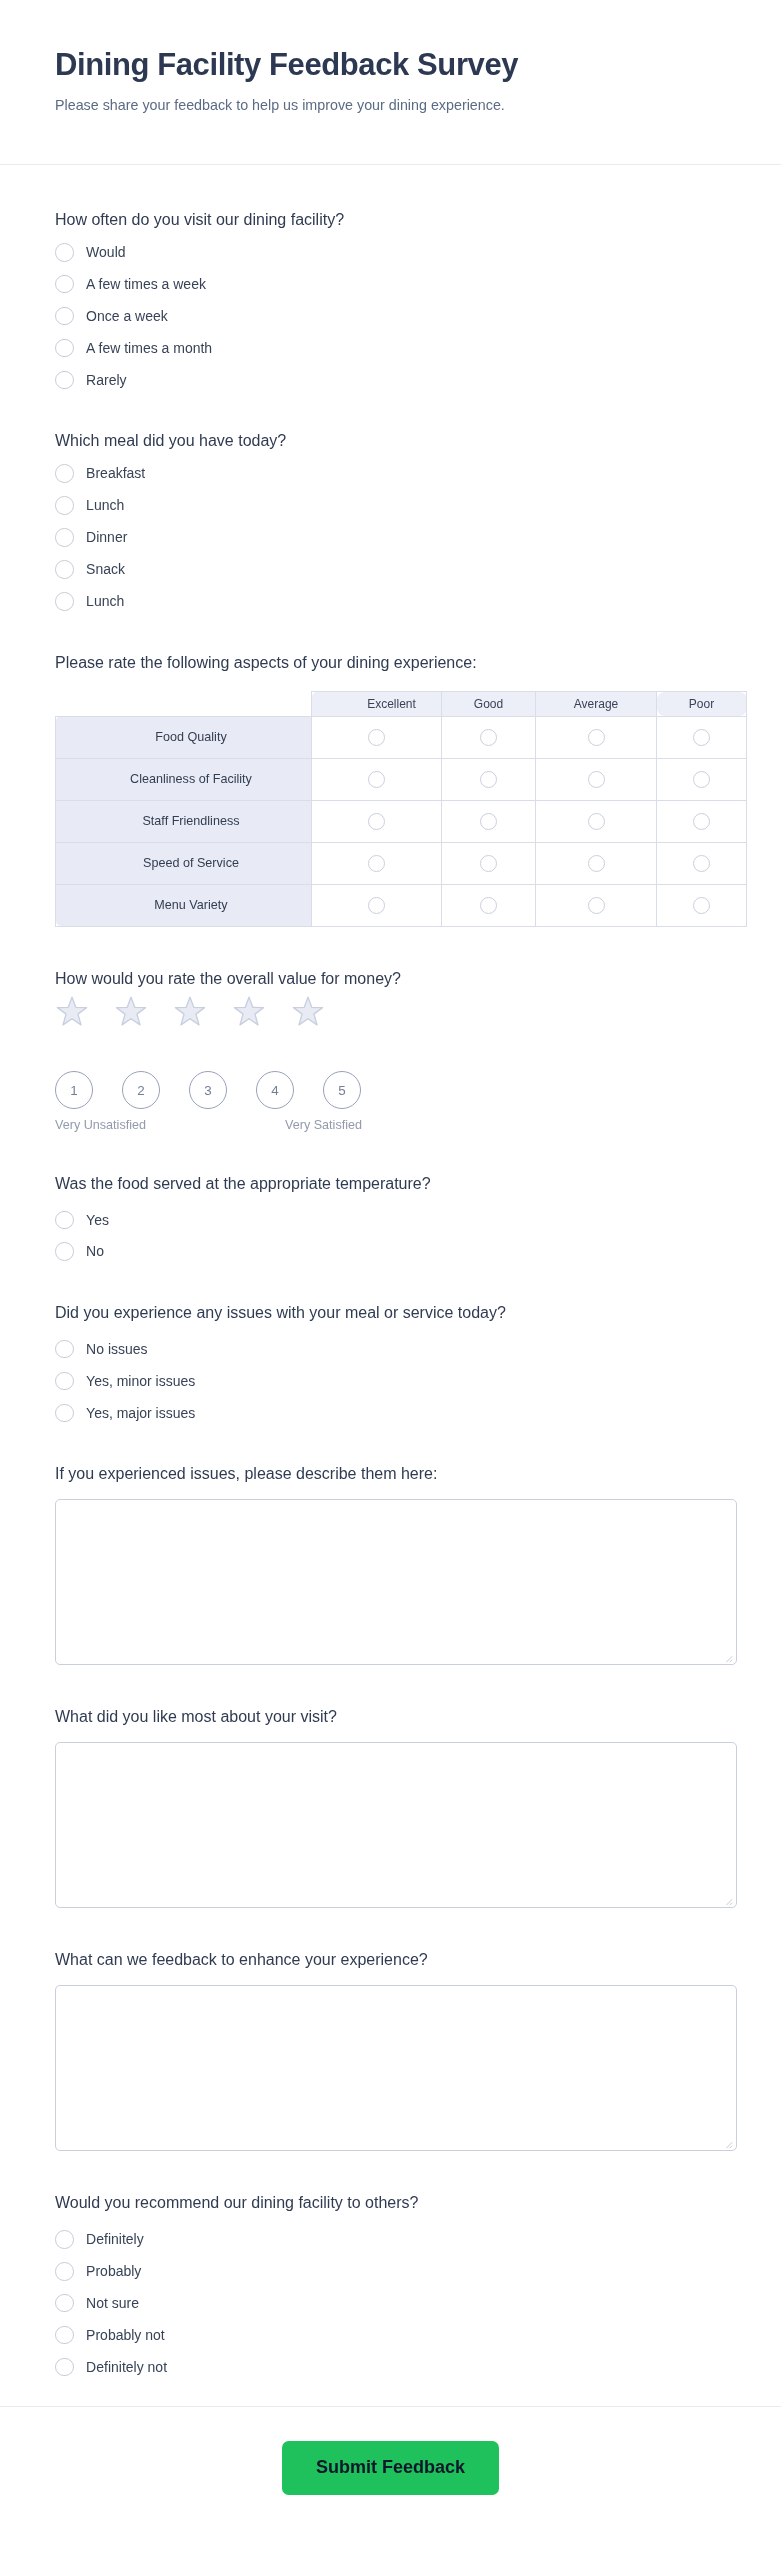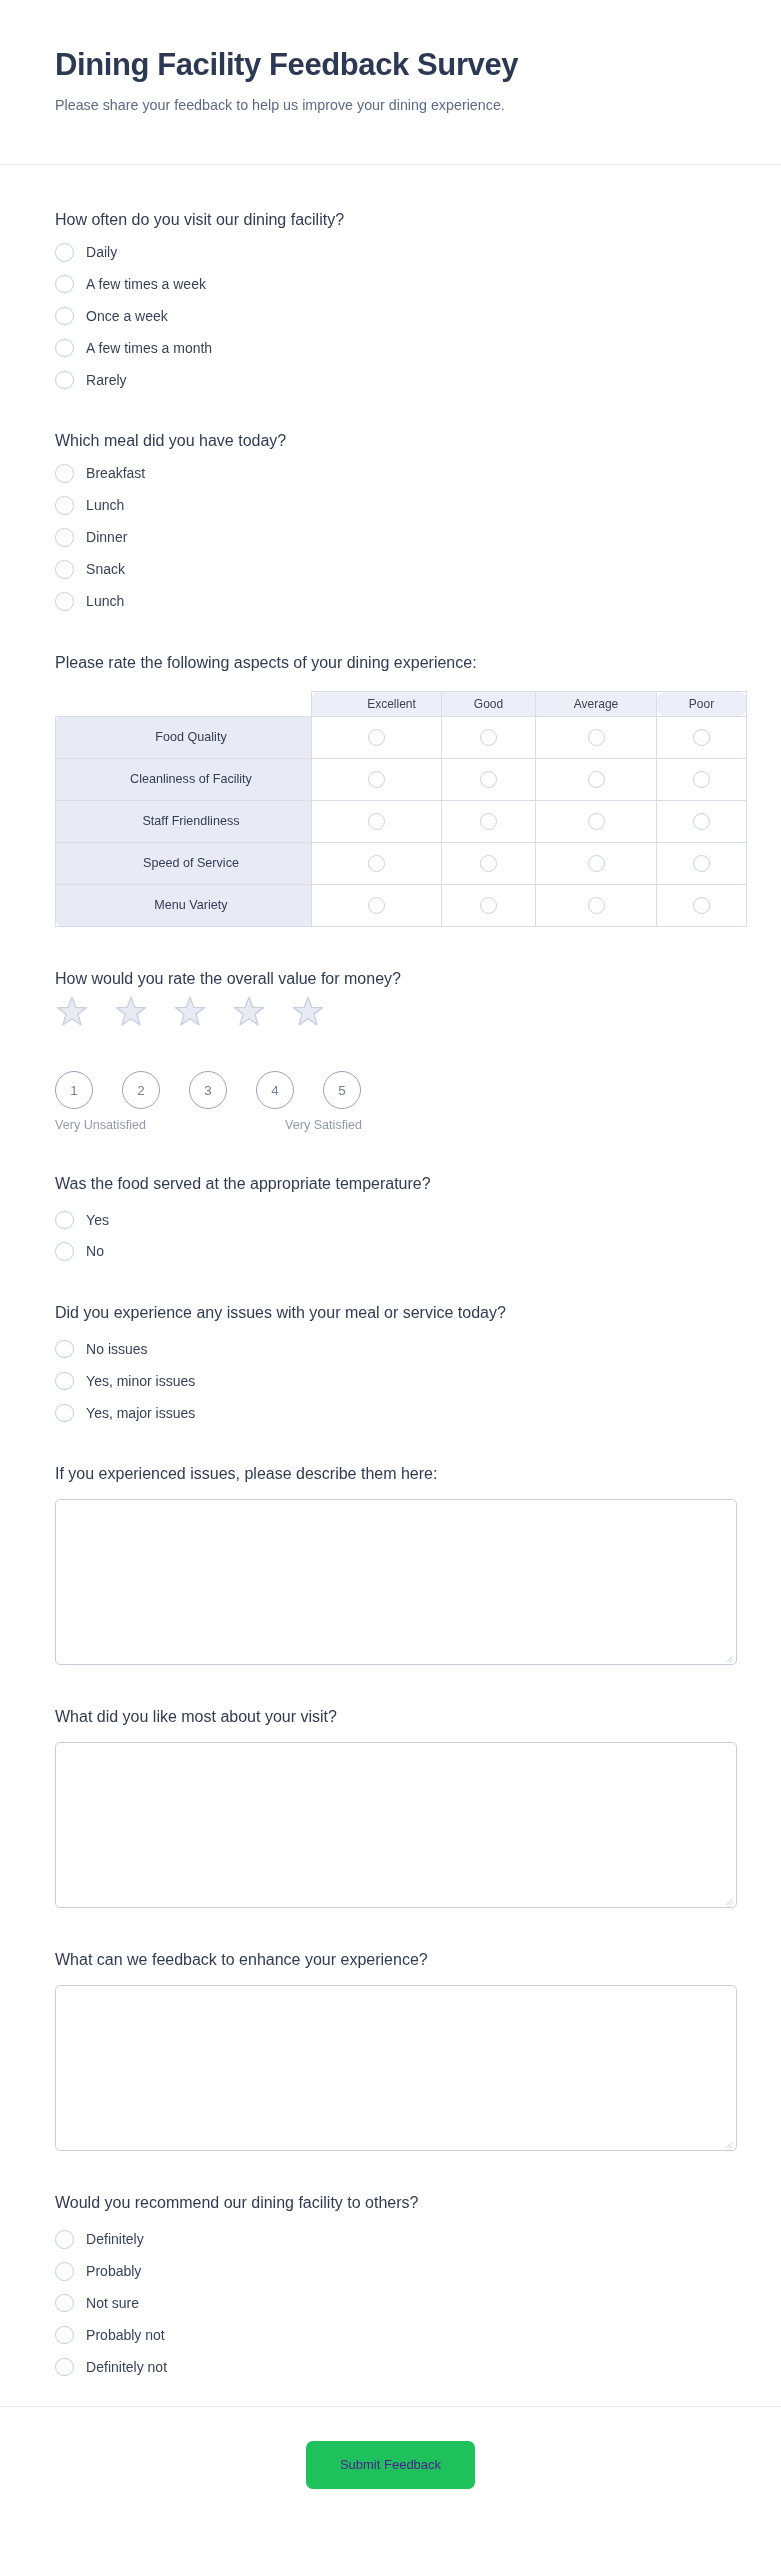--- a/index.html
+++ b/index.html
@@ -81,43 +81,43 @@
     font-family:"Liberation Sans", sans-serif;font-size:13.4px;color:#323d52;
     padding:10px 11.8px;outline:none;display:block;
   }
   .resize-handle{position:absolute;right:4.2px;bottom:4.2px;width:10px;height:10px;pointer-events:none;}
   .q-ta .q-label{margin-bottom:15px;}
 
   .divider-bottom{border:none;border-top:0.8px solid #e9ebef;margin:30px 0 0 0;width:781px;}
 
   .submit-row{width:781px;display:flex;justify-content:center;margin-top:34px;padding-bottom:43px;}
   .submit-btn{
-    border:none;border-radius:6.7px;background:#1ec15b;color:#4c1d95;
-    font-family:"Liberation Sans", sans-serif;font-size:13px;font-weight:400;
+    border:none;border-radius:6.7px;background:#1ec15b;color:#0f172a;
+    font-family:"Liberation Sans", sans-serif;font-size:18px;font-weight:700;
     padding:16px 34px;cursor:pointer;line-height:1.2;
   }
 </style>
 </head>
 <body>
 
 <div class="page">
 
   <div class="header">
     <h1 class="page-title">Dining Facility Feedback Survey</h1>
     <div class="page-subtitle">Please share your feedback to help us improve your dining experience.</div>
   </div>
   <hr class="divider">
 
   <div class="content">
 
     <div class="q">
       <div class="q-label">How often do you visit our dining facility?</div>
       <div class="opt">
         <span class="radio"></span>
-        <span class="opt-label">Daily</span>
+        <span class="opt-label">Would</span>
       </div>
       <div class="opt">
         <span class="radio"></span>
         <span class="opt-label">A few times a week</span>
       </div>
       <div class="opt">
         <span class="radio"></span>
         <span class="opt-label">Once a week</span>
       </div>
       <div class="opt">

